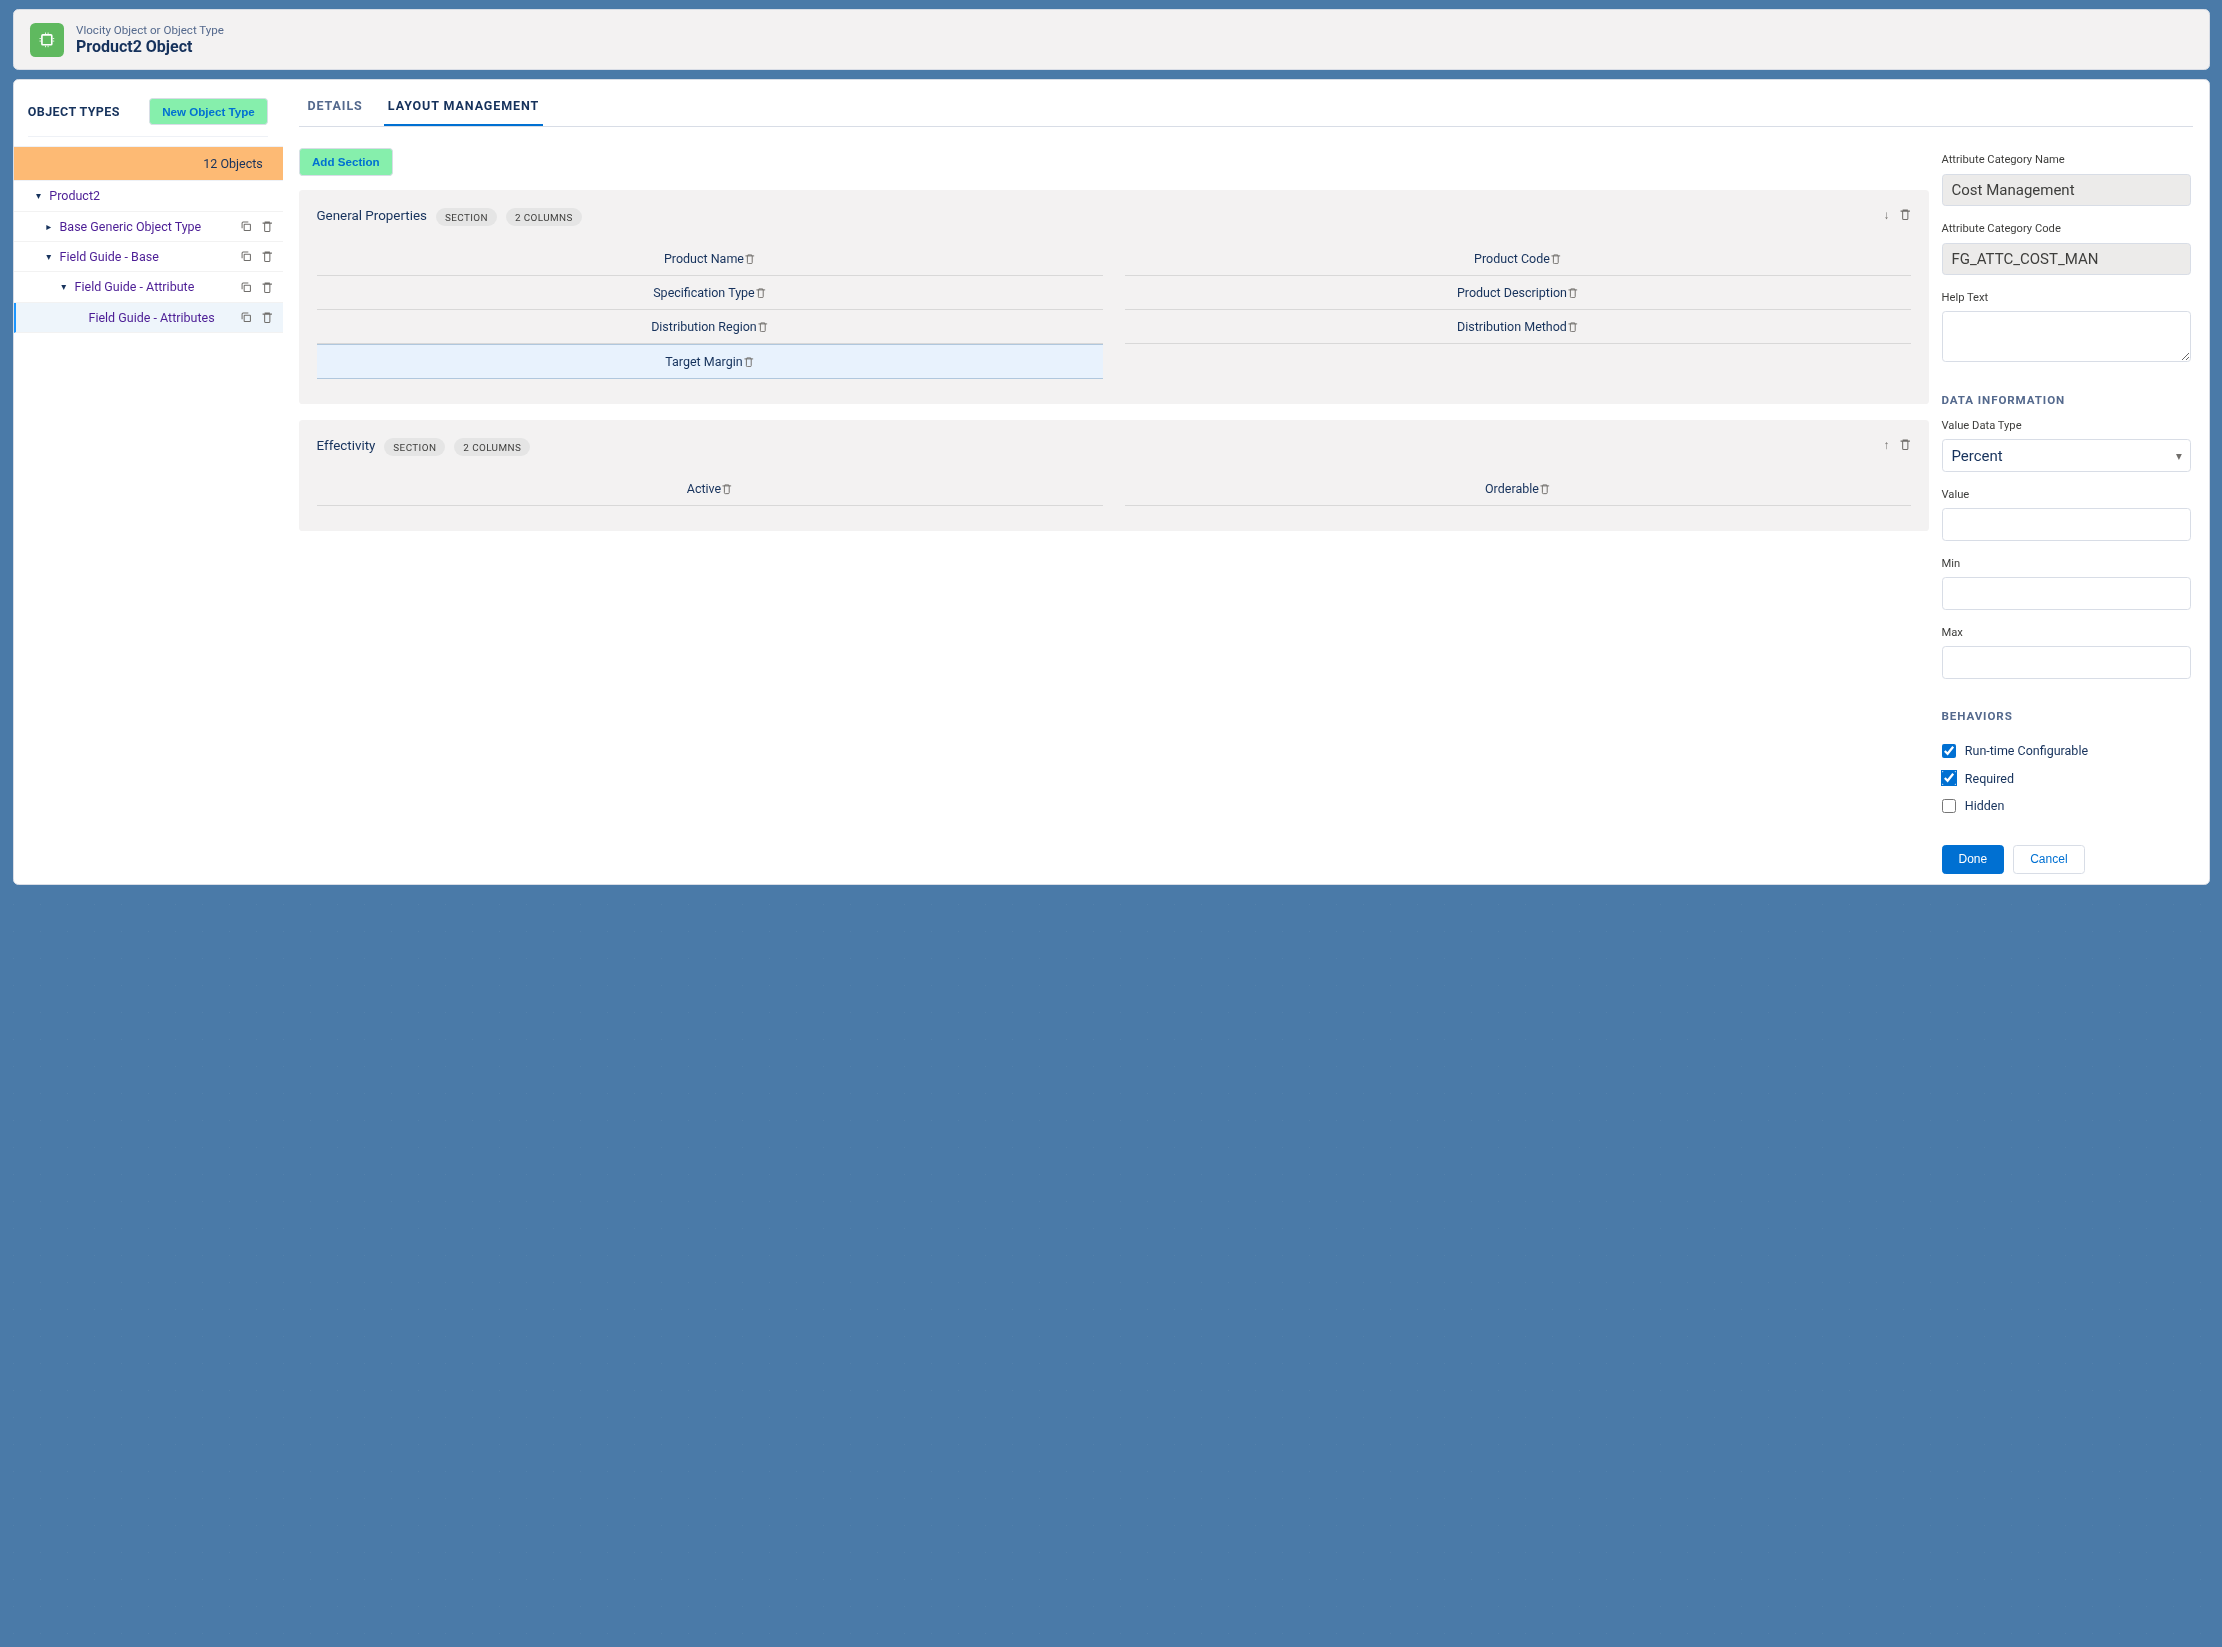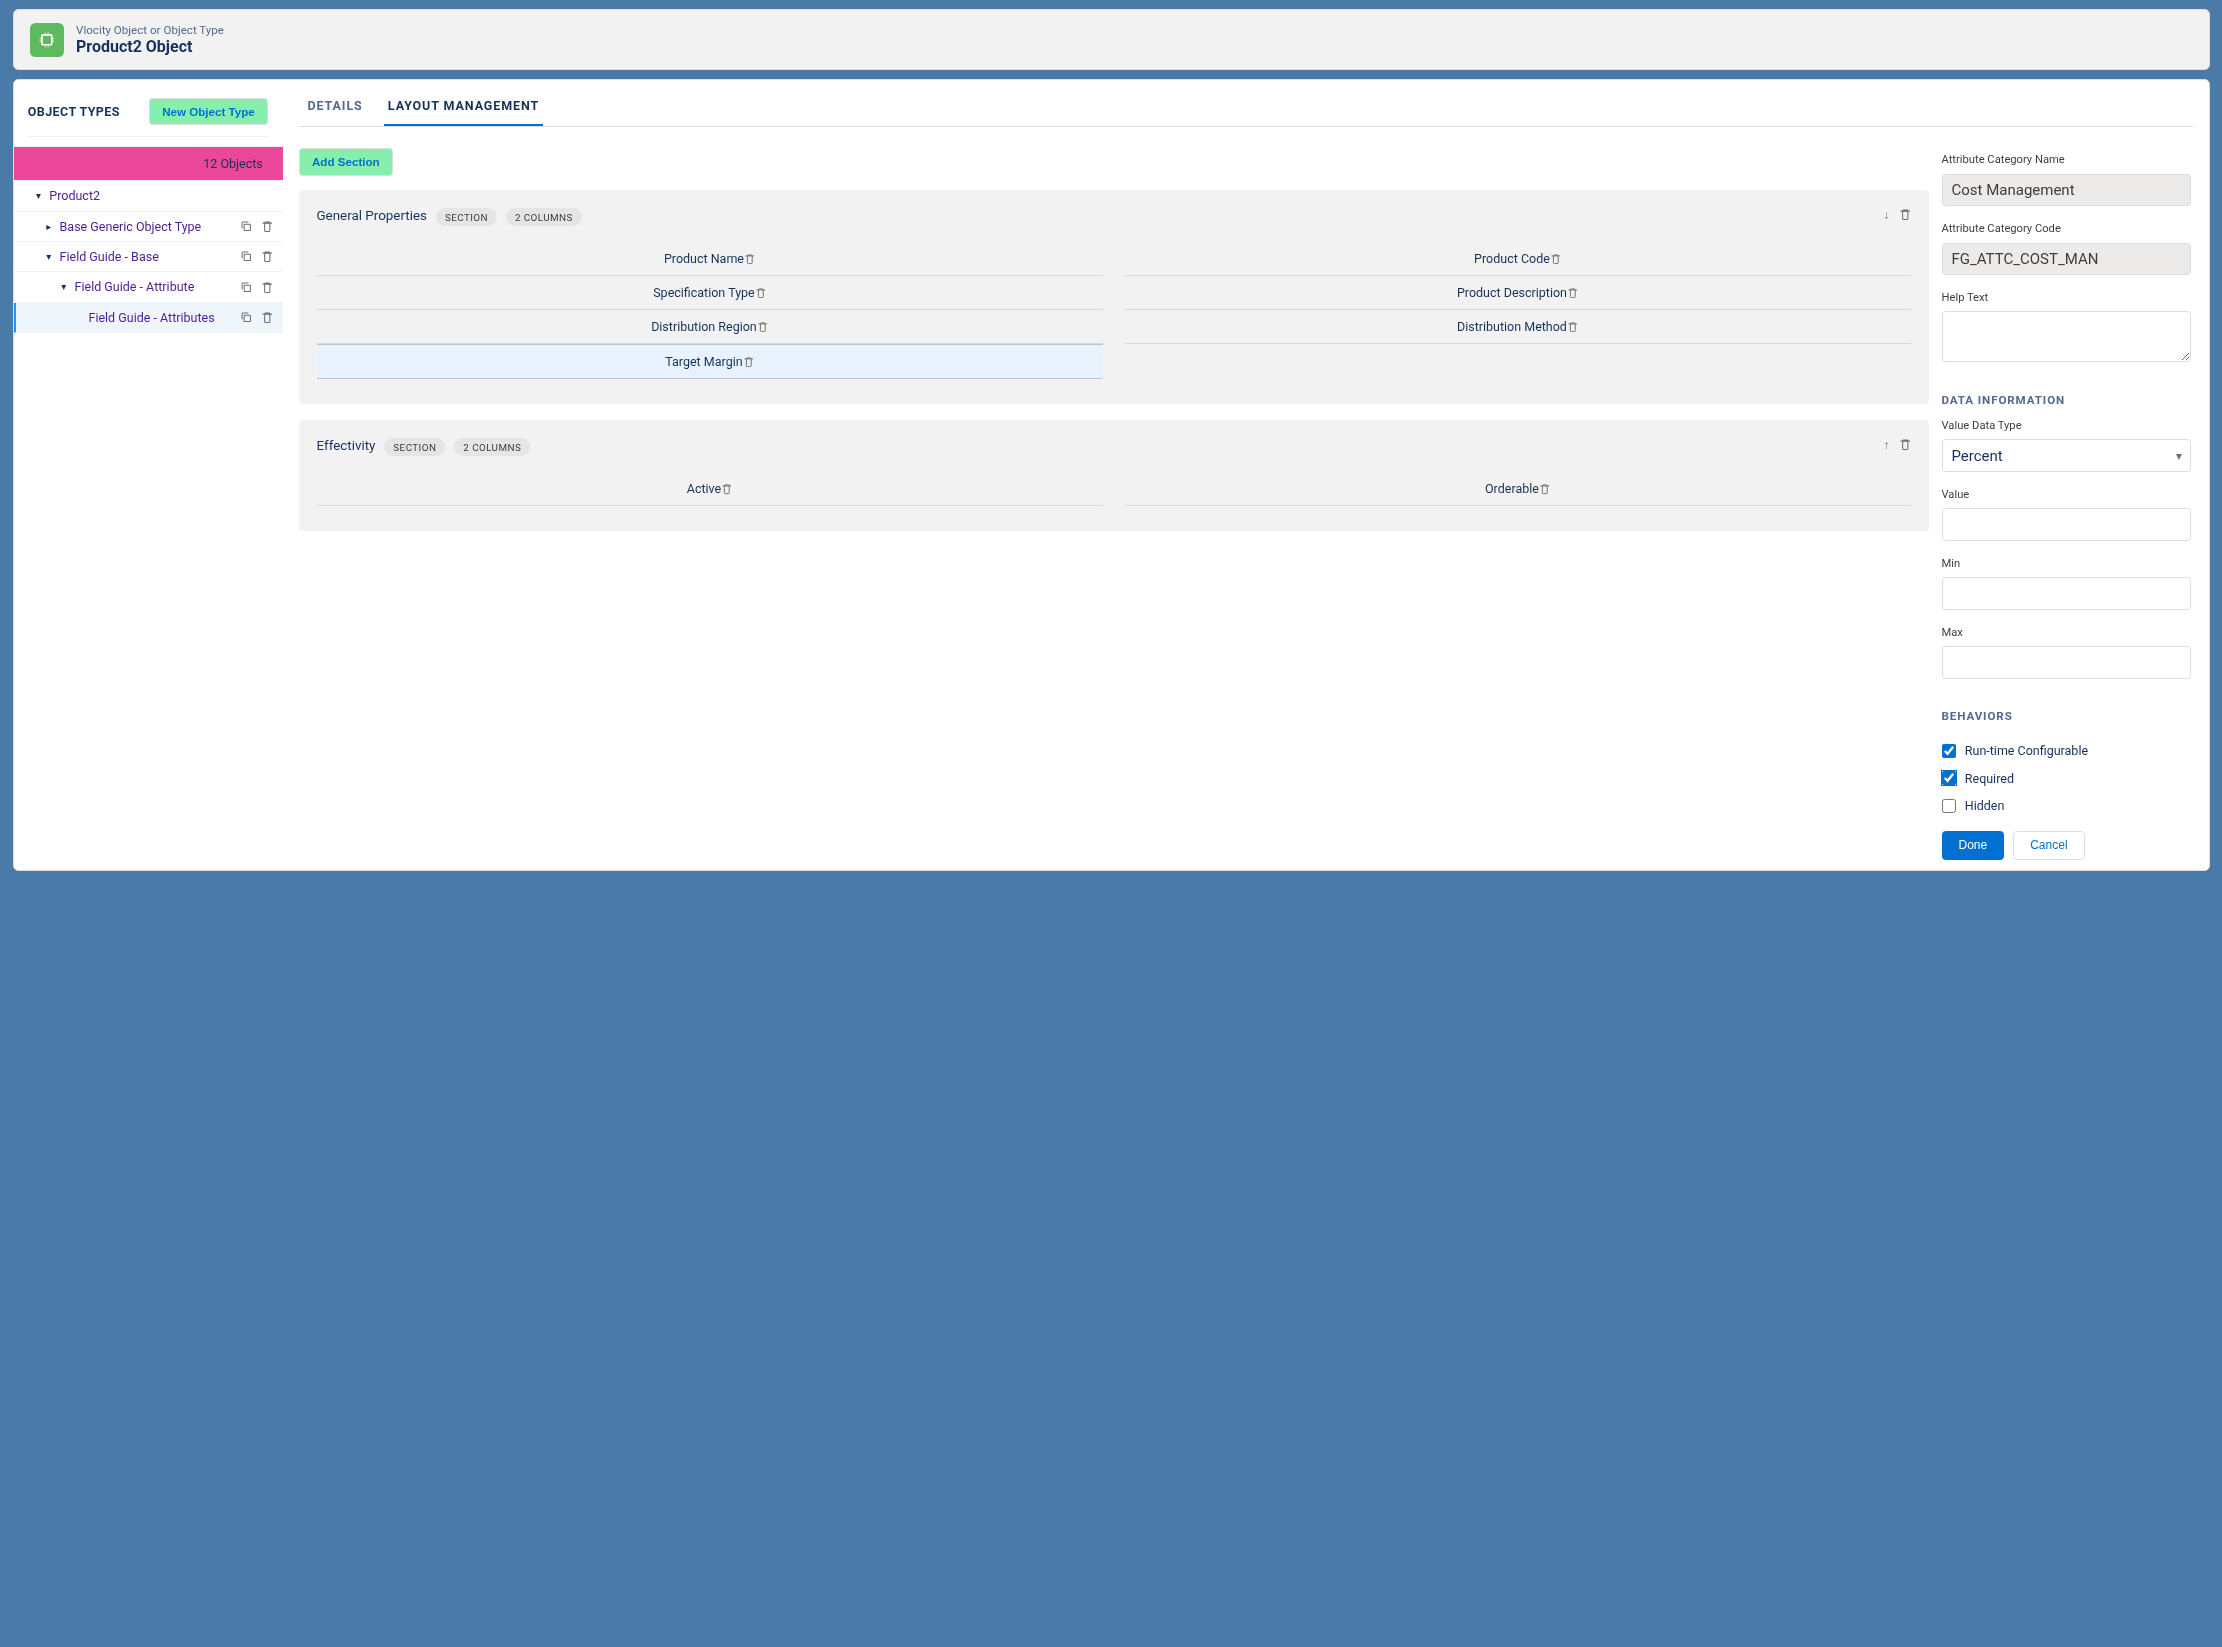--- a/index.html
+++ b/index.html
@@ -54,21 +54,21 @@
   .sidebar-head h3 {
     font-size: 12.5px; letter-spacing: 0.4px; font-weight: 700; color: #16325c;
   }
   .btn-outline {
     background: #86efac; border: 0.9px solid #d8dde6; color: #0070d2;
     padding: 6.3px 12.5px; border-radius: 3.6px; font-size: 11.6px; font-weight: 700; cursor: pointer;
   }
   .sidebar-hr { border:none; border-top:0.9px solid #eef1f6; margin: 0 14.3px 9px 14.3px; }
   .count-row {
     text-align: right; padding: 9px 19.7px; color: #16325c; font-size: 12.5px;
-    background: #ec4899; border-top:0.9px solid #eef1f6; border-bottom:0.9px solid #eef1f6;
+    background: #fdba74; border-top:0.9px solid #eef1f6; border-bottom:0.9px solid #eef1f6;
   }
   .tree { }
   .tree-row {
     display: flex; align-items: center;
     padding: 7.2px 9px 7.2px 14.3px;
     border-bottom: 0.9px solid #f2f2f2;
     font-size: 12.5px;
     cursor: pointer;
     gap: 5.4px;
   }
@@ -141,21 +141,21 @@
     font-size:11.6px; letter-spacing:0.9px; font-weight:700; color:#54698d;
     margin: 27px 0 3.6px 0;
   }
   .checklist { display:flex; flex-direction:column; gap:12.5px; margin-top:13px; }
   .check-row { display:flex; align-items:center; gap:9px; font-size:12.5px; }
   .check-row input[type=checkbox] {
     width:14.3px; height:14.3px; accent-color:#0070d2; cursor:pointer;
   }
   .check-row.highlight input[type=checkbox] { outline: 1.8px solid #0070d2; outline-offset:0px; border-radius:2.7px;}
   .footer-actions {
-    display:flex; gap:9px; margin-top:14px; margin-bottom:10.7px;
+    display:flex; gap:9px; margin-top:28px; margin-bottom:10.7px;
   }
   .btn-primary {
     background:#0070d2; border:0.9px solid #0070d2; color:#fff;
     padding:6.3px 16px; border-radius:3.6px; font-size:12px; font-weight:500; cursor:pointer;
   }
   .btn-secondary {
     background:#fff; border:0.9px solid #d8dde6; color:#0070d2;
     padding:6.3px 16px; border-radius:3.6px; font-size:12px; font-weight:500; cursor:pointer;
   }
   svg { display:block; }

